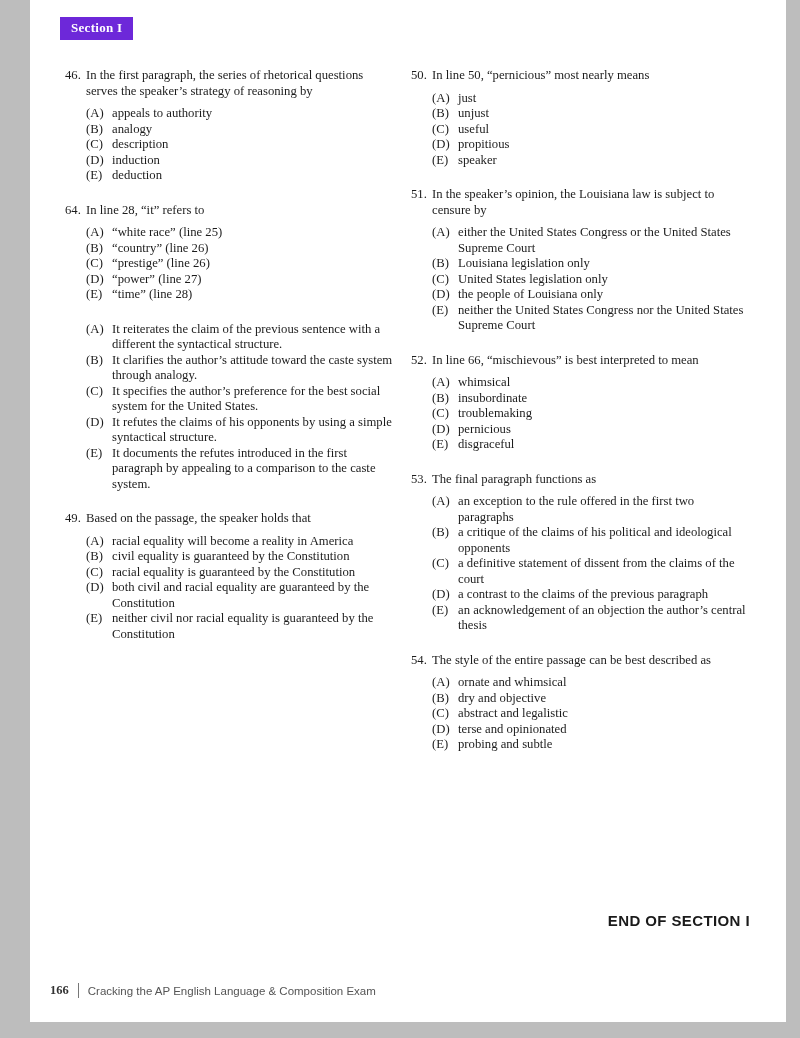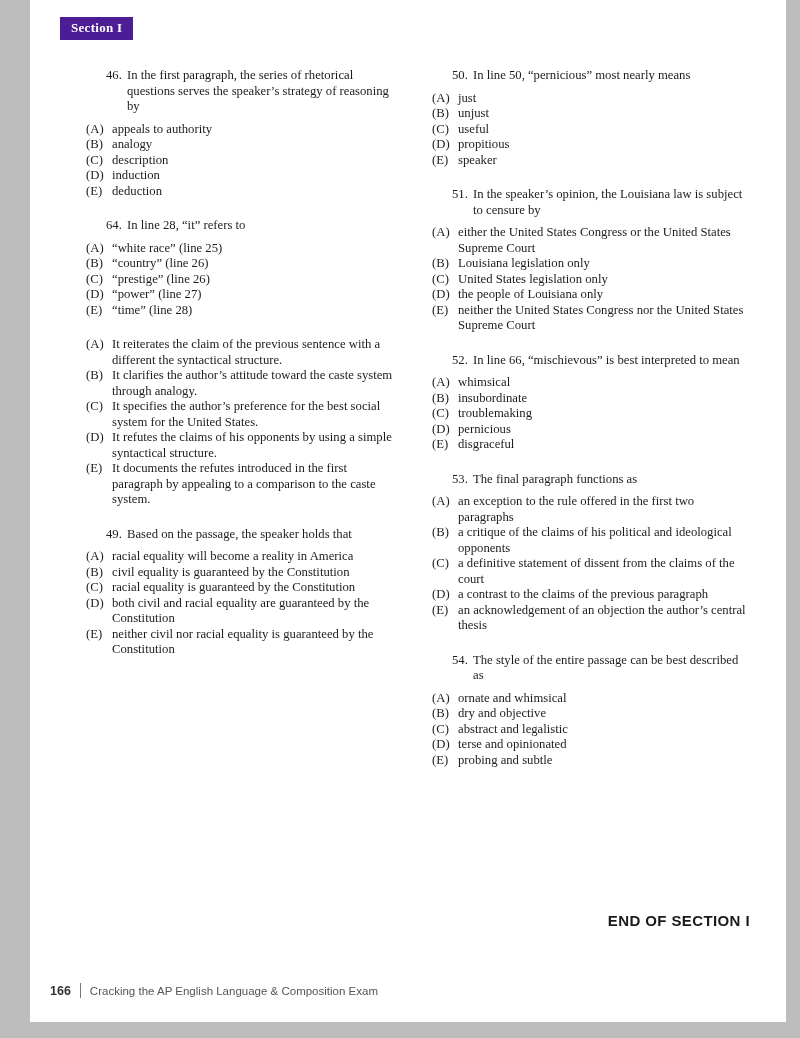--- a/index.html
+++ b/index.html
@@ -13,40 +13,40 @@
   }
   .page {
     position: absolute;
     left: 30px; top: 0; right: 14px; bottom: 16px;
     background: #ffffff;
     overflow: hidden;
   }
   .section-badge {
     display: inline-block;
     margin: 17px 0 0 30px;
-    background: #4c1d95;
+    background: #6d28d9;
     color: #ffffff;
     font-size: 13px;
     font-weight: bold;
     padding: 3px 11px 4px 11px;
     letter-spacing: 0.3px;
   }
   .columns {
     display: flex;
     padding-left: 35px;
     margin-top: 28px;
     font-size: 12.7px;
     line-height: 15.5px;
   }
   .col { display: block; }
   .col-left  { width: 330px; margin-right: 16px; }
   .col-right { width: 338px; }
   .question { margin-bottom: 19px; }
   .stem { display: flex; }
-  .qnum { flex: 0 0 21px; margin-left: 41px; }
+  .qnum { flex: 0 0 21px; }
   .stemtext { flex: 1; }
   .choices { margin-top: 7px; margin-left: 21px; }
   .choice { display: flex; }
   .letter { flex: 0 0 26px; }
   .ctext { flex: 1; }
   .end-banner {
     position: absolute;
     top: 912px; left: 0; width: 720px;
     text-align: right;
     font-family: "Liberation Sans", sans-serif;
@@ -59,20 +59,21 @@
     position: absolute;
     left: 20px; bottom: 24px;
     display: flex;
     align-items: center;
     font-family: "Liberation Sans", sans-serif;
   }
   .footer .pagenum {
     font-weight: bold;
     font-size: 12.5px;
     color: #333333;
+    font-family: Liberation Serif, serif;
   }
   .footer .divider {
     display: inline-block;
     width: 0;
     height: 15px;
     border-left: 1px solid #777777;
     margin: 0 9px;
   }
   .footer .booktitle {
     font-size: 11.5px;

